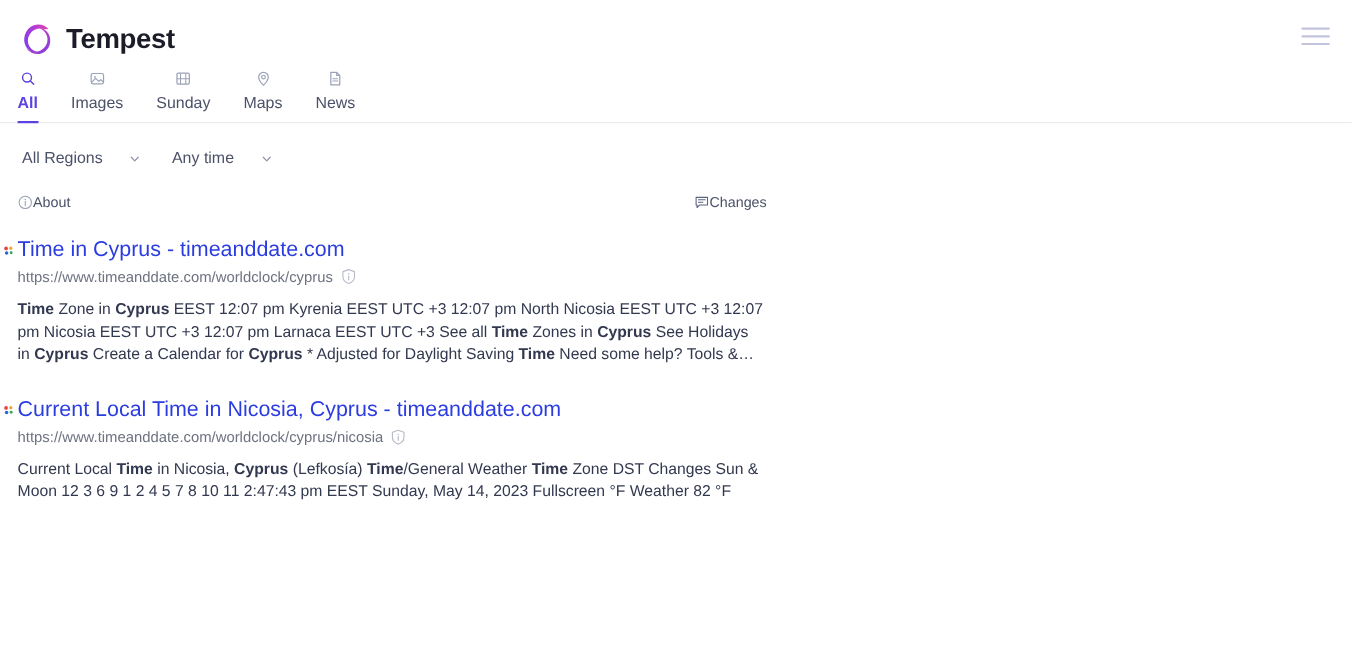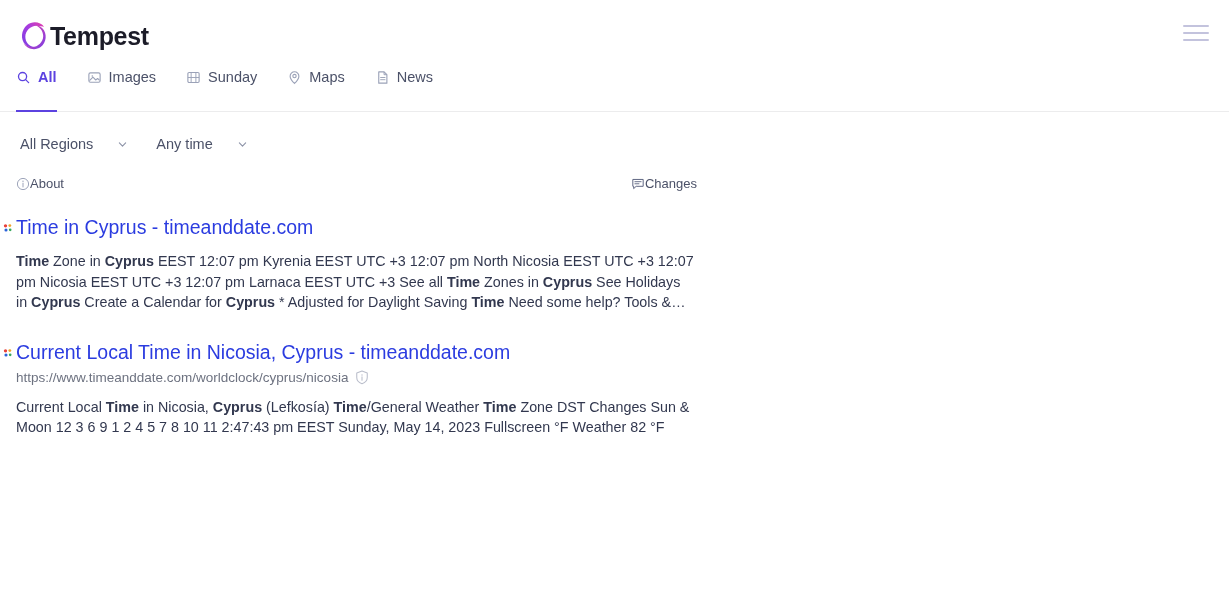--- a/index.html
+++ b/index.html
@@ -16,20 +16,21 @@
   .header {
     display: flex;
     align-items: center;
     height: 72px;
     padding: 0 18px 0 16px;
     position: relative;
   }
   .brand {
     display: flex;
     align-items: center;
+    gap: 10px;
     flex: 0 0 auto;
     width: 168px;
   }
   .logo-mark { width: 34px; height: 34px; display: block; }
   .brand-name {
     font-size: 25px;
     font-weight: bold;
     color: #1c1c28;
     letter-spacing: -0.3px;
   }
@@ -97,25 +98,26 @@
     height: 40px;
     border-bottom: 1px solid #ececed;
     position: relative;
   }
   .tab {
     display: flex;
     align-items: center;
     gap: 7px;
     font-size: 14.5px;
     color: #4b5168;
-    padding-bottom: 25px;
+    padding-bottom: 8px;
     cursor: pointer;
     position: relative;
     border-bottom: 2px solid transparent;
     margin-bottom: -1px;
+    flex-direction: column;
   }
   .tab.active { color: #5c42e0; font-weight: bold; border-bottom-color: #5c42e0; }
   .tab .ti { display: flex; align-items: center; }
 
   
   .filters {
     display: flex;
     align-items: center;
     gap: 28px;
     padding: 18px 16px 0 20px;
@@ -344,20 +346,28 @@
   <div class="results">
 
     <div class="result">
       <svg class="fav" viewBox="0 0 12 12">
         <circle cx="3" cy="3.4" r="2" fill="#e8403a"></circle>
         <circle cx="8.2" cy="3.1" r="1.7" fill="#f0a32c"></circle>
         <circle cx="3.6" cy="8.4" r="1.9" fill="#2b63d9"></circle>
         <circle cx="8.6" cy="8.2" r="1.6" fill="#37a85a"></circle>
       </svg>
       <a class="result-title">Time in Cyprus - timeanddate.com</a>
+      <div class="result-url">
+        <span>https://www.timeanddate.com/worldclock/cyprus</span>
+        <svg class="shield" width="14" height="15" viewBox="0 0 16 17">
+          <path d="M8 1.2 L14 3.3 L14 8.6 C14 12.2 11.2 14.6 8 15.6 C4.8 14.6 2 12.2 2 8.6 L2 3.3 Z" fill="none" stroke="#b9bdca" stroke-width="1.2" stroke-linejoin="round"></path>
+          <circle cx="8" cy="5.6" r="0.8" fill="#b9bdca"></circle>
+          <path d="M8 7.8 L8 11.6" stroke="#b9bdca" stroke-width="1.2" stroke-linecap="round"></path>
+        </svg>
+      </div>
       <div class="result-snippet"><b>Time</b> Zone in <b>Cyprus</b> EEST 12:07 pm Kyrenia EEST UTC +3 12:07 pm North Nicosia EEST UTC +3 12:07 pm Nicosia EEST UTC +3 12:07 pm Larnaca EEST UTC +3 See all <b>Time</b> Zones in <b>Cyprus</b> See Holidays in <b>Cyprus</b> Create a Calendar for <b>Cyprus</b> * Adjusted for Daylight Saving <b>Time</b> Need some help? Tools &amp;…</div>
     </div>
 
     <div class="result">
       <svg class="fav" viewBox="0 0 12 12">
         <circle cx="3" cy="3.4" r="2" fill="#e8403a"></circle>
         <circle cx="8.2" cy="3.1" r="1.7" fill="#f0a32c"></circle>
         <circle cx="3.6" cy="8.4" r="1.9" fill="#2b63d9"></circle>
         <circle cx="8.6" cy="8.2" r="1.6" fill="#37a85a"></circle>
       </svg>

